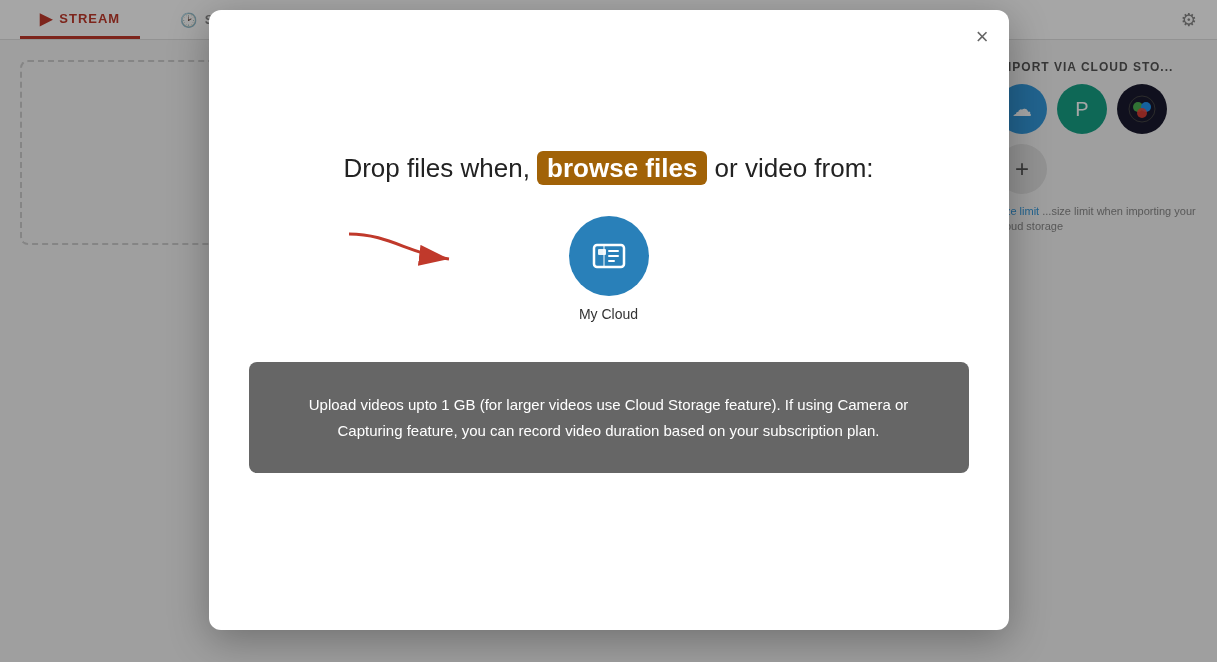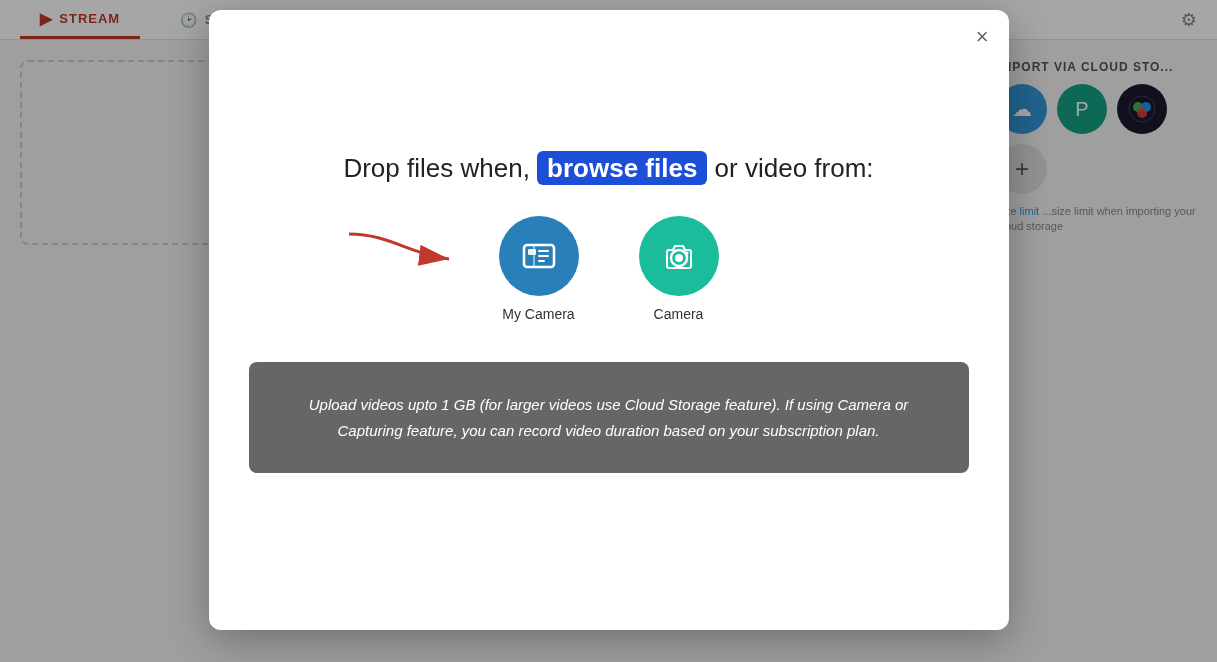--- a/index.html
+++ b/index.html
@@ -180,21 +180,21 @@
     .modal-drop-text {
       text-align: center;
       font-size: 26px;
       color: #222;
       margin-top: 100px;
       margin-bottom: 30px;
       line-height: 1.4;
     }
 
     .browse-highlight {
-      background: #1d4ed8;
+      background: #a16207;
       color: #fff;
       border-radius: 6px;
       padding: 2px 10px;
       font-weight: 600;
     }
 
     .import-sources {
       display: flex;
       justify-content: center;
       gap: 60px;
@@ -242,21 +242,20 @@
 
     .info-box {
       background: #666;
       border-radius: 8px;
       padding: 30px 60px;
       text-align: center;
       color: #fff;
       font-size: 15px;
       line-height: 1.7;
       margin-top: 10px;
-      font-style: italic;
     }
 
     
     .red-arrow {
       position: absolute;
       left: -100px;
       top: 15px;
       width: 110px;
       height: 40px;
     }
@@ -338,34 +337,23 @@
 
       <div class="source-item">
         <div class="source-icon device">
           <svg width="38" height="38" viewBox="0 0 38 38" fill="none">
             <rect x="4" y="8" width="30" height="22" rx="3" stroke="white" stroke-width="2.5" fill="none"></rect>
             <path d="M14 8 L14 30" stroke="white" stroke-width="2" opacity="0.5"></path>
             <rect x="8" y="12" width="8" height="6" rx="1" fill="white" opacity="0.9"></rect>
             <path d="M19 14 L28 14 M19 19 L28 19 M19 24 L24 24" stroke="white" stroke-width="2" stroke-linecap="round"></path>
           </svg>
         </div>
-        <span class="source-label">My Camera</span>
+        <span class="source-label">My Cloud</span>
       </div>
 
-      <div class="source-item">
-        <div class="source-icon camera">
-          <svg width="40" height="40" viewBox="0 0 40 40" fill="none">
-            <circle cx="20" cy="22" r="8" stroke="white" stroke-width="2.5" fill="none"></circle>
-            <circle cx="20" cy="22" r="4" fill="white"></circle>
-            <path d="M14 14 L16 10 L24 10 L26 14 L30 14 Q32 14 32 16 L32 30 Q32 32 30 32 L10 32 Q8 32 8 30 L8 16 Q8 14 10 14 Z" stroke="white" stroke-width="2" fill="none"></path>
-            <circle cx="28" cy="17" r="1.5" fill="white"></circle>
-          </svg>
-        </div>
-        <span class="source-label">Camera</span>
-      </div>
 
     </div>
 
     <div class="info-box">
       <span>Upload videos upto 1 GB (for larger videos use Cloud Storage feature). If using Camera or Capturing feature, you can record video duration based on your subscription plan.</span>
     </div>
   </div>
 </div>
 
 </body></html>

